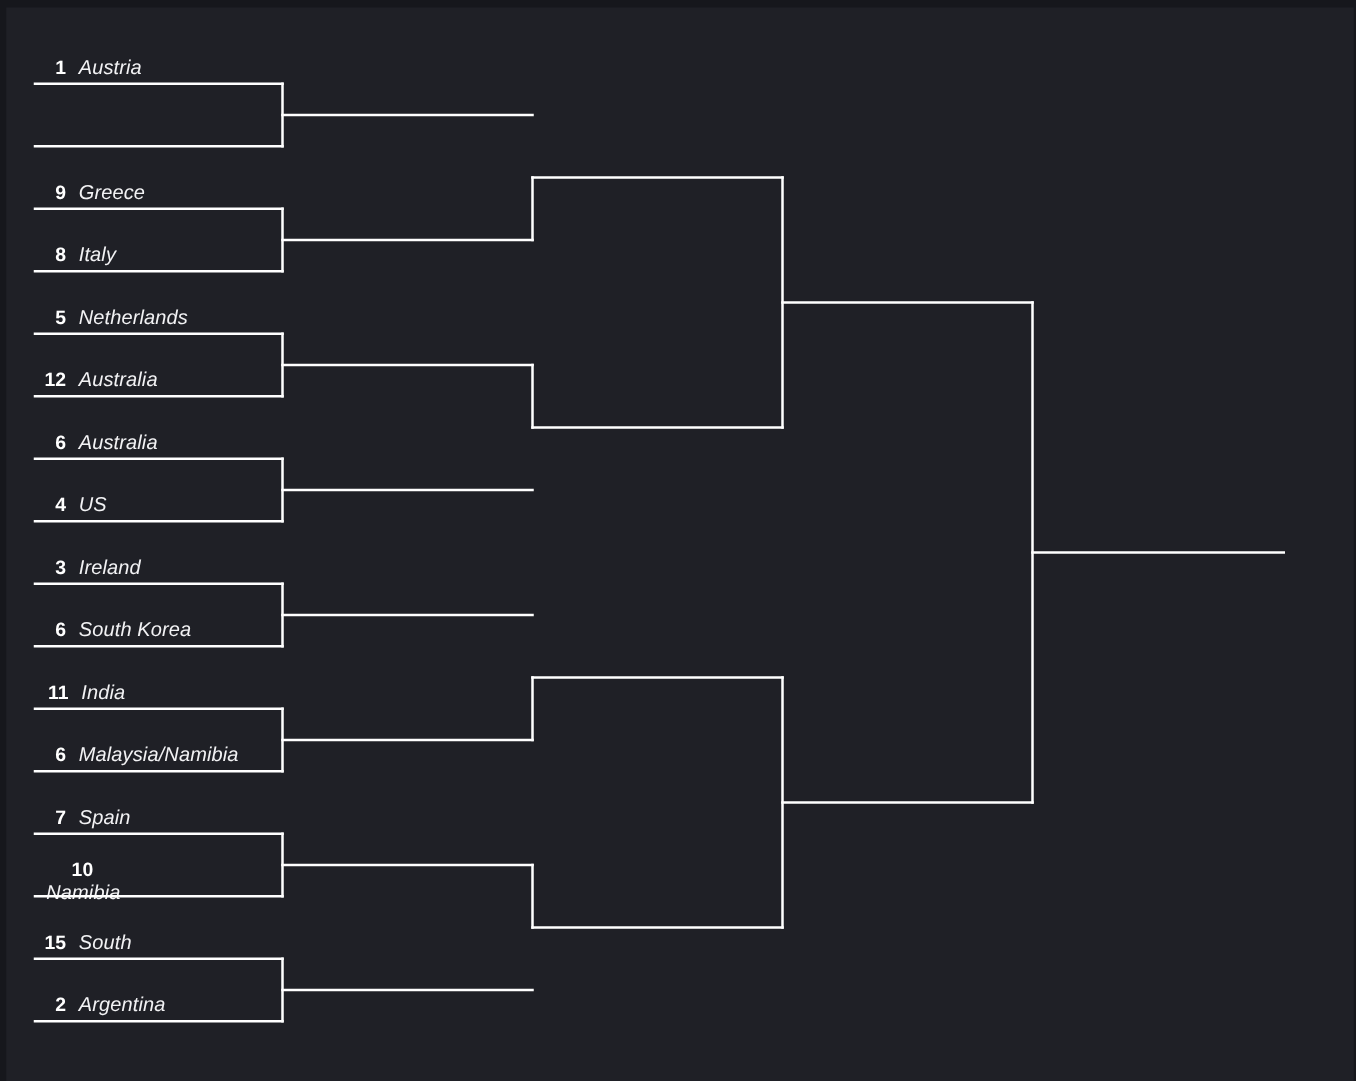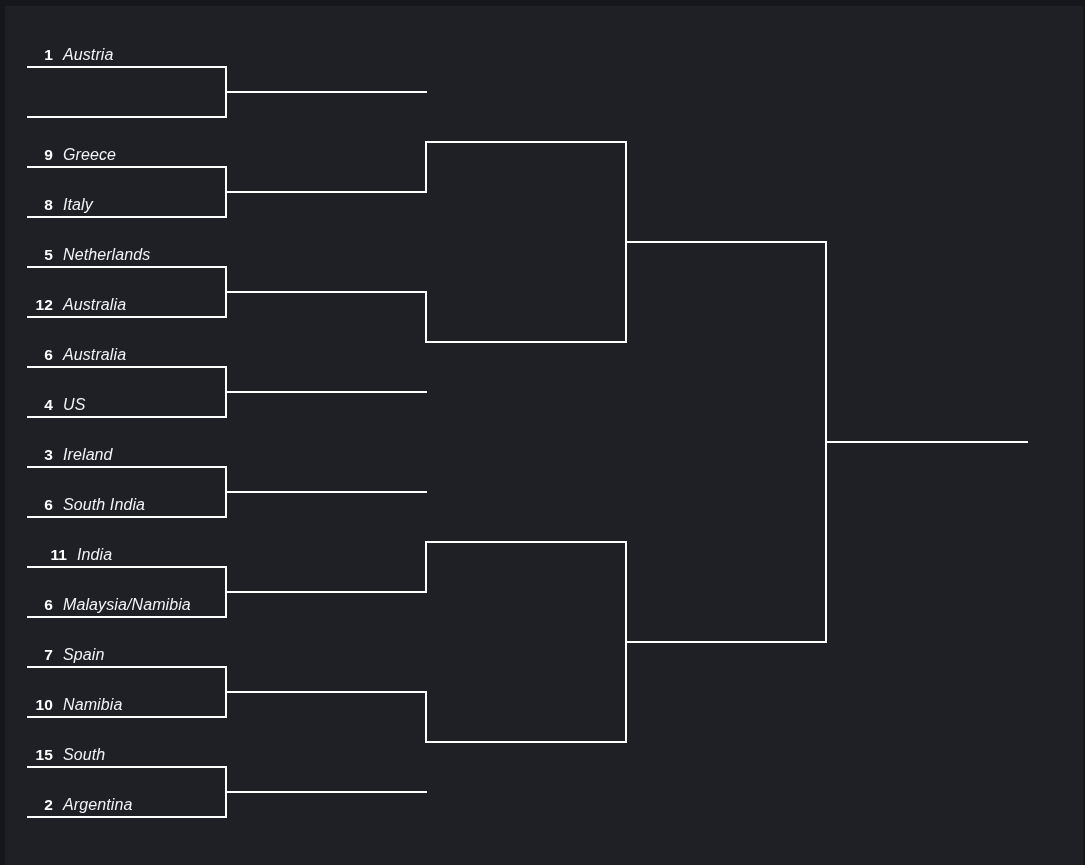--- a/index.html
+++ b/index.html
@@ -96,35 +96,35 @@
   <div class="team-row" style="left:22px; top:382px;">
     <span class="seed">4</span>
     <span class="team-name">US</span>
   </div>
   <div class="team-row" style="left:22px; top:432px;">
     <span class="seed">3</span>
     <span class="team-name">Ireland</span>
   </div>
   <div class="team-row" style="left:22px; top:482px;">
     <span class="seed">6</span>
-    <span class="team-name">South India</span>
-  </div>
-  <div class="team-row" style="left:36px; top:532px;justify-content:space-between;">
+    <span class="team-name">South Korea</span>
+  </div>
+  <div class="team-row" style="left:24px; top:532px;justify-content:space-between;">
     <span class="seed">11</span>
     <span class="team-name">India</span>
   </div>
   <div class="team-row" style="left:22px; top:582px;">
     <span class="seed">6</span>
     <span class="team-name">Malaysia/Namibia</span>
   </div>
   <div class="team-row" style="left:22px; top:632px;">
     <span class="seed">7</span>
     <span class="team-name">Spain</span>
   </div>
-  <div class="team-row" style="left:22px; top:682px;">
+  <div class="team-row" style="left:22px; top:682px;flex-direction:column;">
     <span class="seed">10</span>
     <span class="team-name">Namibia</span>
   </div>
   <div class="team-row" style="left:22px; top:732px;">
     <span class="seed">15</span>
     <span class="team-name">South</span>
   </div>
   <div class="team-row" style="left:22px; top:782px;">
     <span class="seed">2</span>
     <span class="team-name">Argentina</span>

